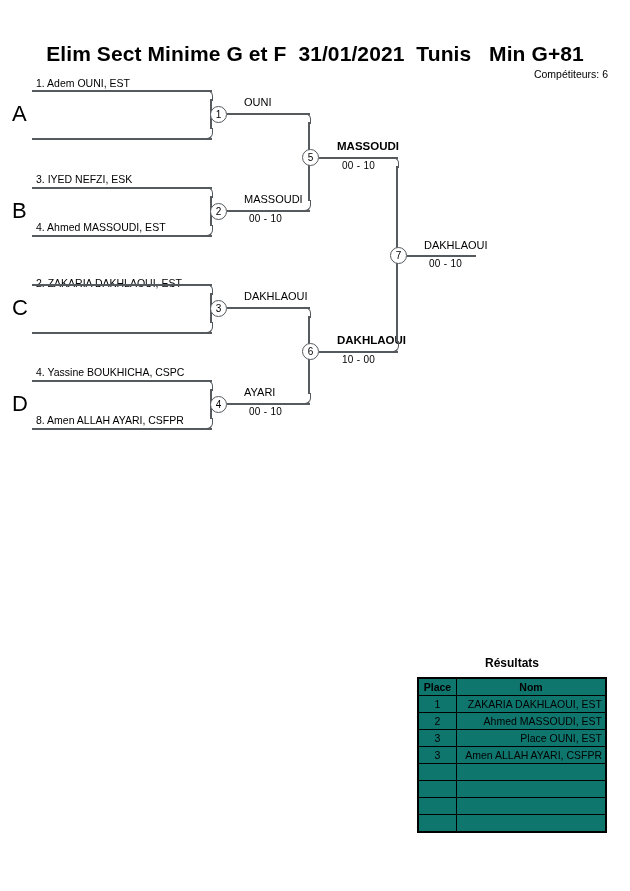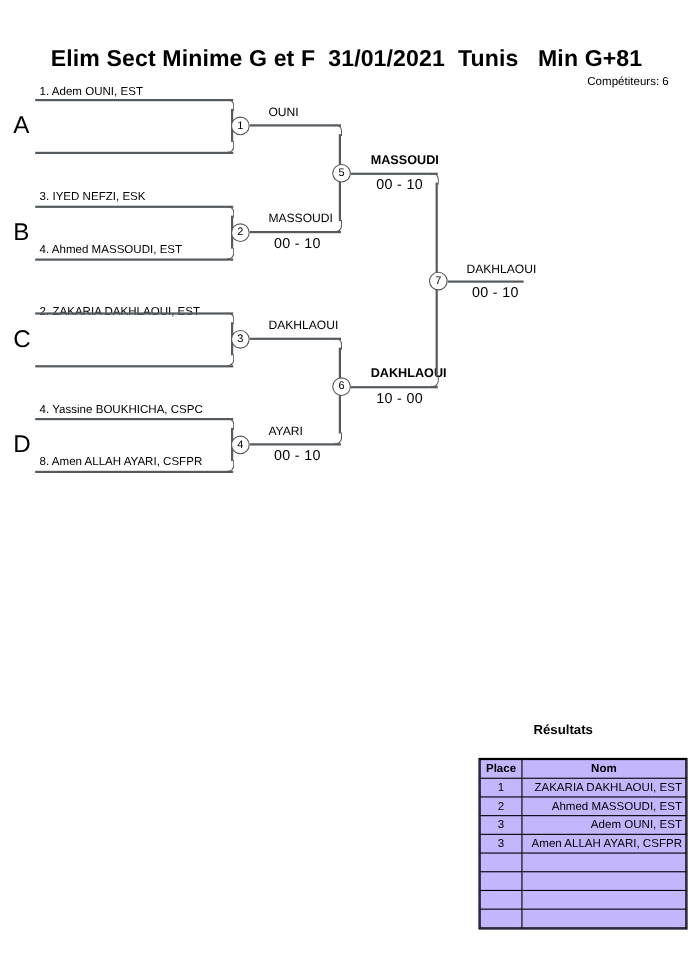--- a/index.html
+++ b/index.html
@@ -70,42 +70,41 @@
 
   .winner-name {
     font-size: 11px;
     white-space: nowrap;
     line-height: 1;
     margin-left: 12px;
   }
   .winner-name.bold { font-weight: bold; font-size: 11.5px; }
 
   .match-score {
-    font-size: 13px;
+    font-size: 10px;
     white-space: nowrap;
     line-height: 1;
     letter-spacing: 0.3px;
     padding-left: 16px;
   }
 
   
   #results-heading {
     left: 417px; top: 656px;
     width: 190px;
     text-align: center;
     font-size: 12px;
     font-weight: bold;
   }
   #results-table-wrap {
-    left: 435px; top: 677px;
+    left: 417px; top: 677px;
     width: 190px;
     border: 1.8px solid #000;
     box-sizing: border-box;
-    background: #c4b5fd;
-    margin-top: 12px;
+    background: #0f766e;
   }
   #results-table {
     border-collapse: collapse;
     width: 100%;
     table-layout: fixed;
   }
   #results-table th, #results-table td {
     border: 1px solid #000;
     font-size: 10.5px;
     height: 17px;
@@ -247,21 +246,21 @@
         <tr>
           <td class="place">1</td>
           <td class="name">ZAKARIA DAKHLAOUI, EST</td>
         </tr>
         <tr>
           <td class="place">2</td>
           <td class="name">Ahmed MASSOUDI, EST</td>
         </tr>
         <tr>
           <td class="place">3</td>
-          <td class="name">Adem OUNI, EST</td>
+          <td class="name">Place OUNI, EST</td>
         </tr>
         <tr>
           <td class="place">3</td>
           <td class="name">Amen ALLAH AYARI, CSFPR</td>
         </tr>
         <tr>
           <td class="place"></td>
           <td class="name"></td>
         </tr>
         <tr>

